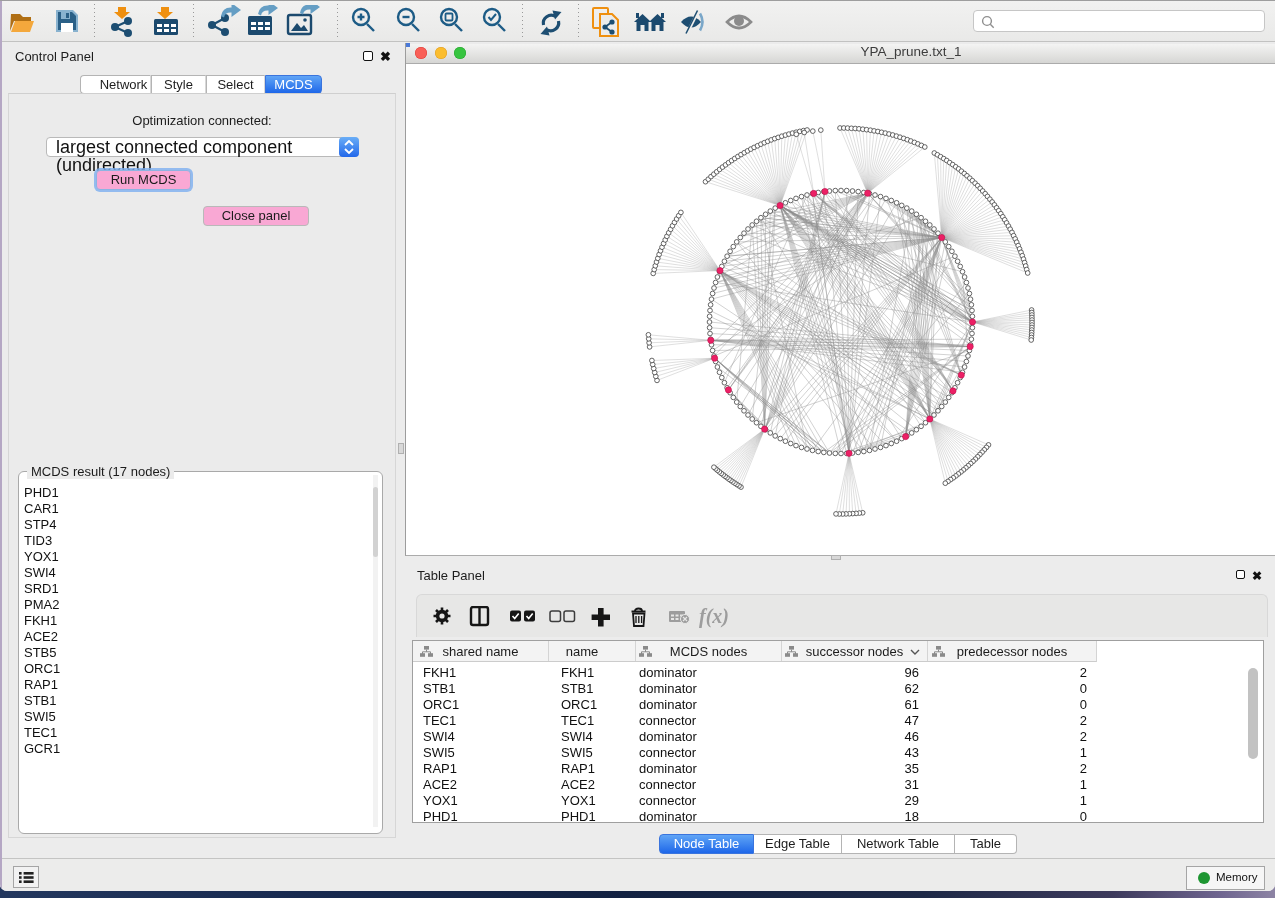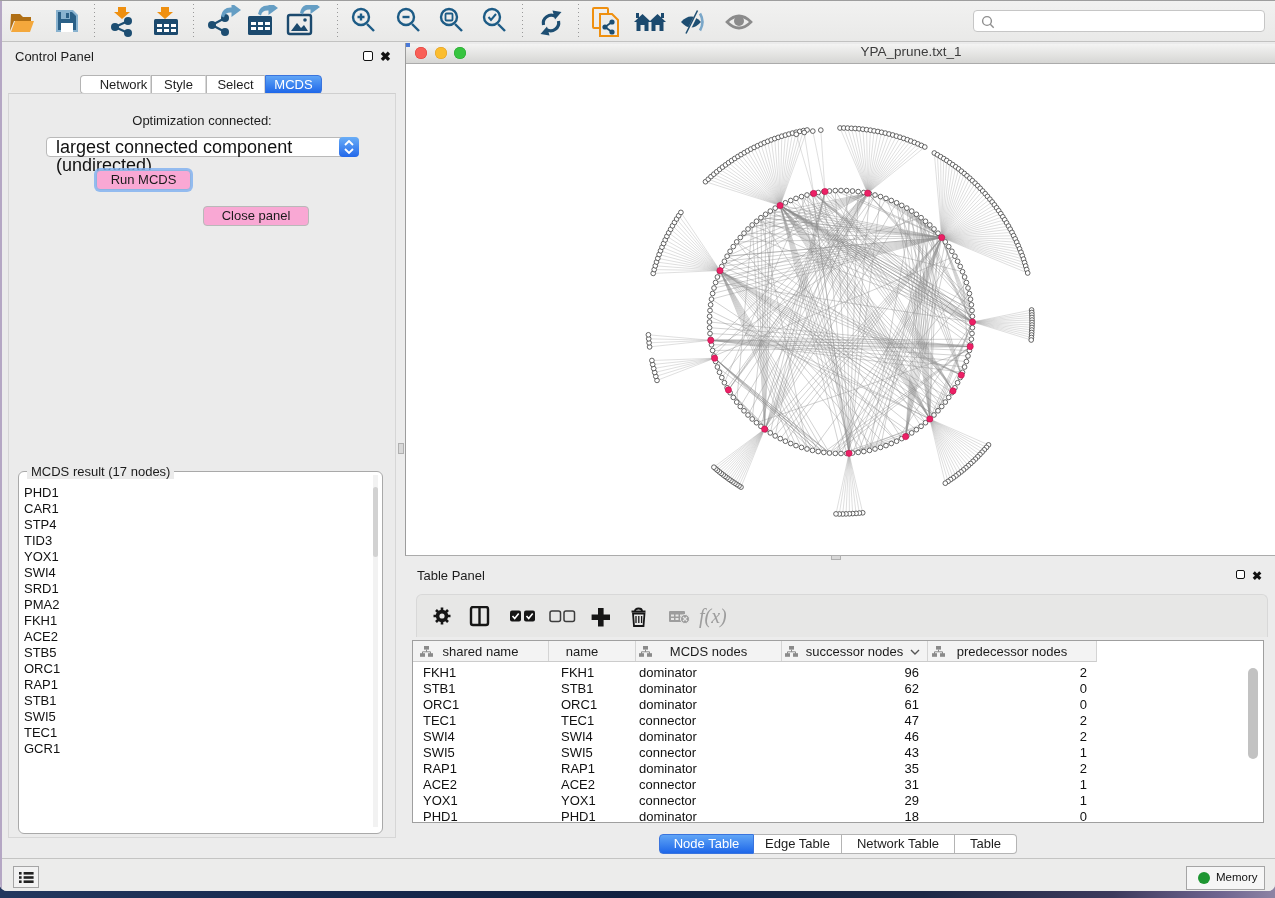--- a/index.html
+++ b/index.html
@@ -44,21 +44,21 @@
 
 #netwin { position:absolute; left:405px; top:43px; width:870px; height:513px; background:#fff; border-left:1px solid #9c9c9c; border-bottom:1px solid #ababab; }
 #nettitle { position:absolute; left:0; top:0; width:100%; height:21px;
   background:linear-gradient(#f4f4f3,#d6d6d4); border-bottom:1px solid #ababab; border-top:1px solid #ebebeb; }
 #nettitle .t { position:absolute; left:105px; width:800px; text-align:center; top:0px; font-size:13.5px; color:#3c3c3c; }
 .tl { position:absolute; top:4px; width:12px; height:12px; border-radius:50%; }
 
 #tpanel { position:absolute; left:405px; top:560px; width:870px; height:298px; background:#ececec; }
 #tpanel .ptitle { position:absolute; left:12px; top:8px; font-size:13px; color:#1d1d1d; }
 #ttoolbar { position:absolute; left:11px; top:34px; width:852px; height:43px; background:#e7e7e6;
-  border:1px solid #d8d8d8; border-radius:6px 6px 0 0; border-bottom:none; }
+  border:1px solid #d8d8d8; border-radius:6px 6px 0 0; border-bottom:none;font-weight:bold; }
 #ttable { position:absolute; left:7px; top:80px; width:852px; height:183px; background:#fff;
   border:1px solid #9f9f9f; font-size:13px; }
 #thead { position:absolute; left:0; top:0; width:684px; height:21px; background:#f3f3f3; border-bottom:1px solid #cccccc; border-right:1px solid #d4d4d4; }
 #thead .col { position:absolute; top:0; height:20px; border-right:1px solid #d4d4d4; }
 #thead .lab { position:absolute; top:3px; width:100%; text-align:center; font-size:13px; color:#1c1c1c; }
 .trow { position:absolute; left:0; width:100%; height:16px; font-size:13px; color:#101010; }
 #tsb { position:absolute; left:835px; top:23px; width:11px; height:156px; }
 #tsb .thumb { position:absolute; left:0; top:4px; width:10px; height:91px; background:#c2c2c2; border-radius:5px; }
 #btabs { position:absolute; left:254px; top:274px; height:20px; display:flex; font-size:13px; }
 #btabs .tab { border:1px solid #b4b4b4; border-left:none; background:#fff; color:#1d1d1d; text-align:center; line-height:18px; }

